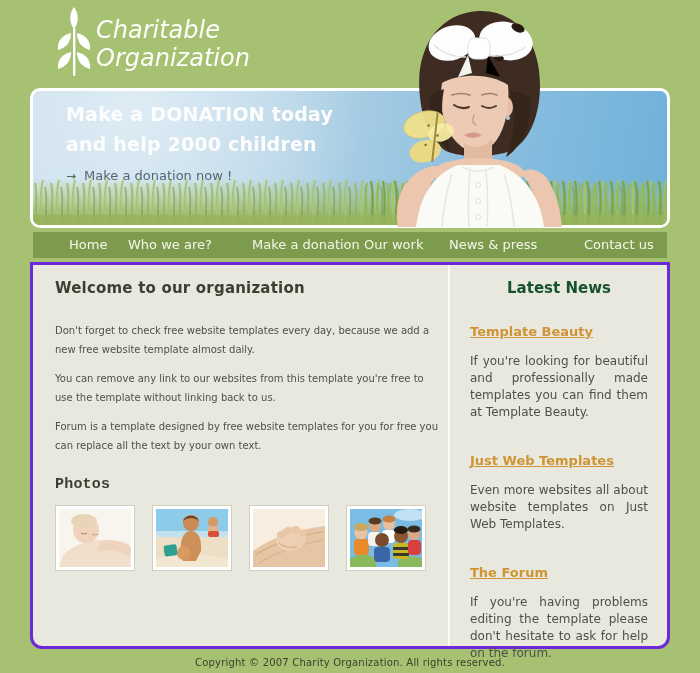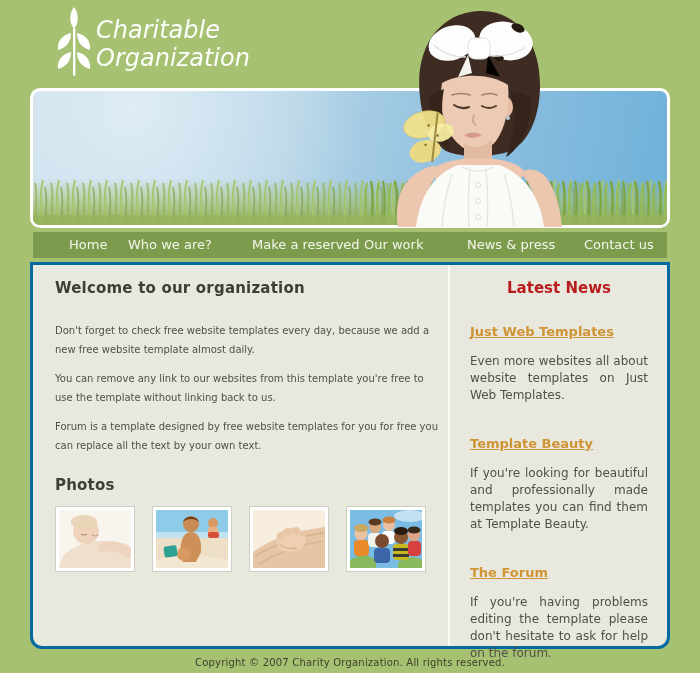--- a/index.html
+++ b/index.html
@@ -30,40 +30,40 @@
   .hero-cta .arrow { color:#4e6a52; margin-right:8px; font-size:12px; }
   .girl-svg { position:absolute; left:352px; top:-85px; width:210px; height:224px; z-index:4; }
 
   
   .nav { position:absolute; left:33px; top:232px; width:634px; height:26px; background:#7d9b4c; z-index:1;text-decoration:underline; }
   .nav a { position:absolute; top:0; height:26px; line-height:26px; color:#f4f6ec; font-size:13px; text-decoration:none; cursor:pointer; white-space:nowrap; }
   .nav a:nth-child(1){ left:36px; }
   .nav a:nth-child(2){ left:95px; }
   .nav a:nth-child(3){ left:219px; }
   .nav a:nth-child(4){ left:331px; }
-  .nav a:nth-child(5){ left:434px; }
+  .nav a:nth-child(5){ left:416px; }
   .nav a:nth-child(6){ left:551px;text-align:right; }
 
   
   .content { position:absolute; left:30px; top:262px; width:640px; height:387px;
-    background:#e9e8df; border:3px solid #0369a1; border-radius:0 0 12px 12px; }
+    background:#e9e8df; border:3px solid #6d28d9; border-radius:0 0 12px 12px; }
   .divider { position:absolute; left:415px; top:0; bottom:0; width:2px; background:#fbfbf5; }
 
   .left-col { position:absolute; left:22px; top:14px; width:388px; }
   h2.sec-title { font-size:15px; font-weight:bold; color:#3e3e33; letter-spacing:.2px; }
   .welcome-title { margin-bottom:24px; }
   .left-col p { font-size:10px; color:#505046; line-height:19px; margin-bottom:10px; }
-  .photos-title { margin-top:21px; margin-bottom:12px; }
+  .photos-title { margin-top:21px; margin-bottom:12px;font-family:Liberation Mono, monospace; }
 
   .photo-row { display:flex; }
   .photo { width:80px; height:66px; background:#fff; border:1px solid #cfcfc2; padding:3px; margin-right:17px; cursor:pointer; }
   .photo svg { display:block; width:72px; height:58px; }
 
   .sidebar { position:absolute; left:437px; top:14px; width:178px; }
-  .sidebar-title { text-align:center; font-size:15px; font-weight:bold; color:#b91c1c; margin-bottom:24px; }
+  .sidebar-title { text-align:center; font-size:15px; font-weight:bold; color:#14532d; margin-bottom:24px; }
   .news-item { margin-bottom:29px; }
   .news-link { font-size:13px; font-weight:bold; color:#cf9434; text-decoration:underline; cursor:pointer; display:inline-block; }
   .news-text { font-size:12px; color:#505046; line-height:17px; text-align:justify; margin-top:13px; }
 
   
   .footer { position:absolute; left:0; top:651px; width:700px; text-align:center; }
   .footer span { font-size:10px; color:#3e3e2d; letter-spacing:.2px; }
 </style>
 </head>
 <body>
@@ -103,20 +103,25 @@
             <path d="M3,62 C2,38 6,24 2,6" stroke="#7aa23f" stroke-width="2.4" fill="none" opacity="0.9"></path>
             <path d="M8,62 C10,36 6,26 10,8" stroke="#94bb55" stroke-width="2.4" fill="none" opacity="0.9"></path>
           </pattern>
         </defs>
         <rect x="0" y="4" width="640" height="46" fill="url(#blades)"></rect>
         <rect x="330" y="-12" width="310" height="62" fill="url(#blades2)"></rect>
         <rect x="0" y="40" width="640" height="10" fill="#97b45c" opacity="0.8"></rect>
       </svg>
     </div>
 
+    <div class="hero-text">
+      <div class="hero-line">Make a DONATION today</div>
+      <div class="hero-line">and help 2000 children</div>
+      <a class="hero-cta"><span class="arrow">→</span><span>Make a donation now !</span></a>
+    </div>
 
     <svg class="girl-svg" viewBox="0 0 210 224">
 
       <path d="M96,8 C58,10 32,44 38,94 C41,124 52,140 64,148 C82,156 118,154 132,146 C148,136 158,112 158,82 C158,38 134,6 96,8 Z" fill="#3e2c22"></path>
 
       <ellipse cx="124" cy="104" rx="7" ry="10" fill="#e7bfa7"></ellipse>
       <circle cx="126" cy="115" r="2" fill="#bcccd8"></circle>
 
       <path d="M60,80 C56,108 64,132 80,144 C92,152 106,148 114,138 C124,124 128,102 126,82 C108,70 78,70 60,80 Z" fill="#eccab3"></path>
 
@@ -172,21 +177,21 @@
         <circle cx="50" cy="122" r="1.2" fill="#7c6a30"></circle>
         <circle cx="42" cy="140" r="1.2" fill="#7c6a30"></circle>
         <circle cx="56" cy="134" r="1.2" fill="#7c6a30"></circle>
       </g>
     </svg>
   </div>
 
   <div class="nav">
     <a>Home</a>
     <a>Who we are?</a>
-    <a>Make a reserved</a>
+    <a>Make a donation</a>
     <a>Our work</a>
     <a>News &amp; press</a>
     <a>Contact us</a>
   </div>
 
   <div class="content">
     <div class="divider"></div>
 
     <div class="left-col">
       <h2 class="sec-title welcome-title">Welcome to our organization</h2>
@@ -271,27 +276,27 @@
           </svg>
         </div>
 
       </div>
     </div>
 
     <div class="sidebar">
       <div class="sidebar-title">Latest News</div>
 
       <div class="news-item">
+        <a class="news-link">Template Beauty</a>
+        <div class="news-text">If you're looking for beautiful and professionally made templates you can find them at Template Beauty.</div>
+      </div>
+
+      <div class="news-item">
         <a class="news-link">Just Web Templates</a>
         <div class="news-text">Even more websites all about website templates on Just Web Templates.</div>
-      </div>
-
-      <div class="news-item">
-        <a class="news-link">Template Beauty</a>
-        <div class="news-text">If you're looking for beautiful and professionally made templates you can find them at Template Beauty.</div>
       </div>
 
       <div class="news-item">
         <a class="news-link">The Forum</a>
         <div class="news-text">If you're having problems editing the template please don't hesitate to ask for help on the forum.</div>
       </div>
     </div>
   </div>
 
   <div class="footer">

